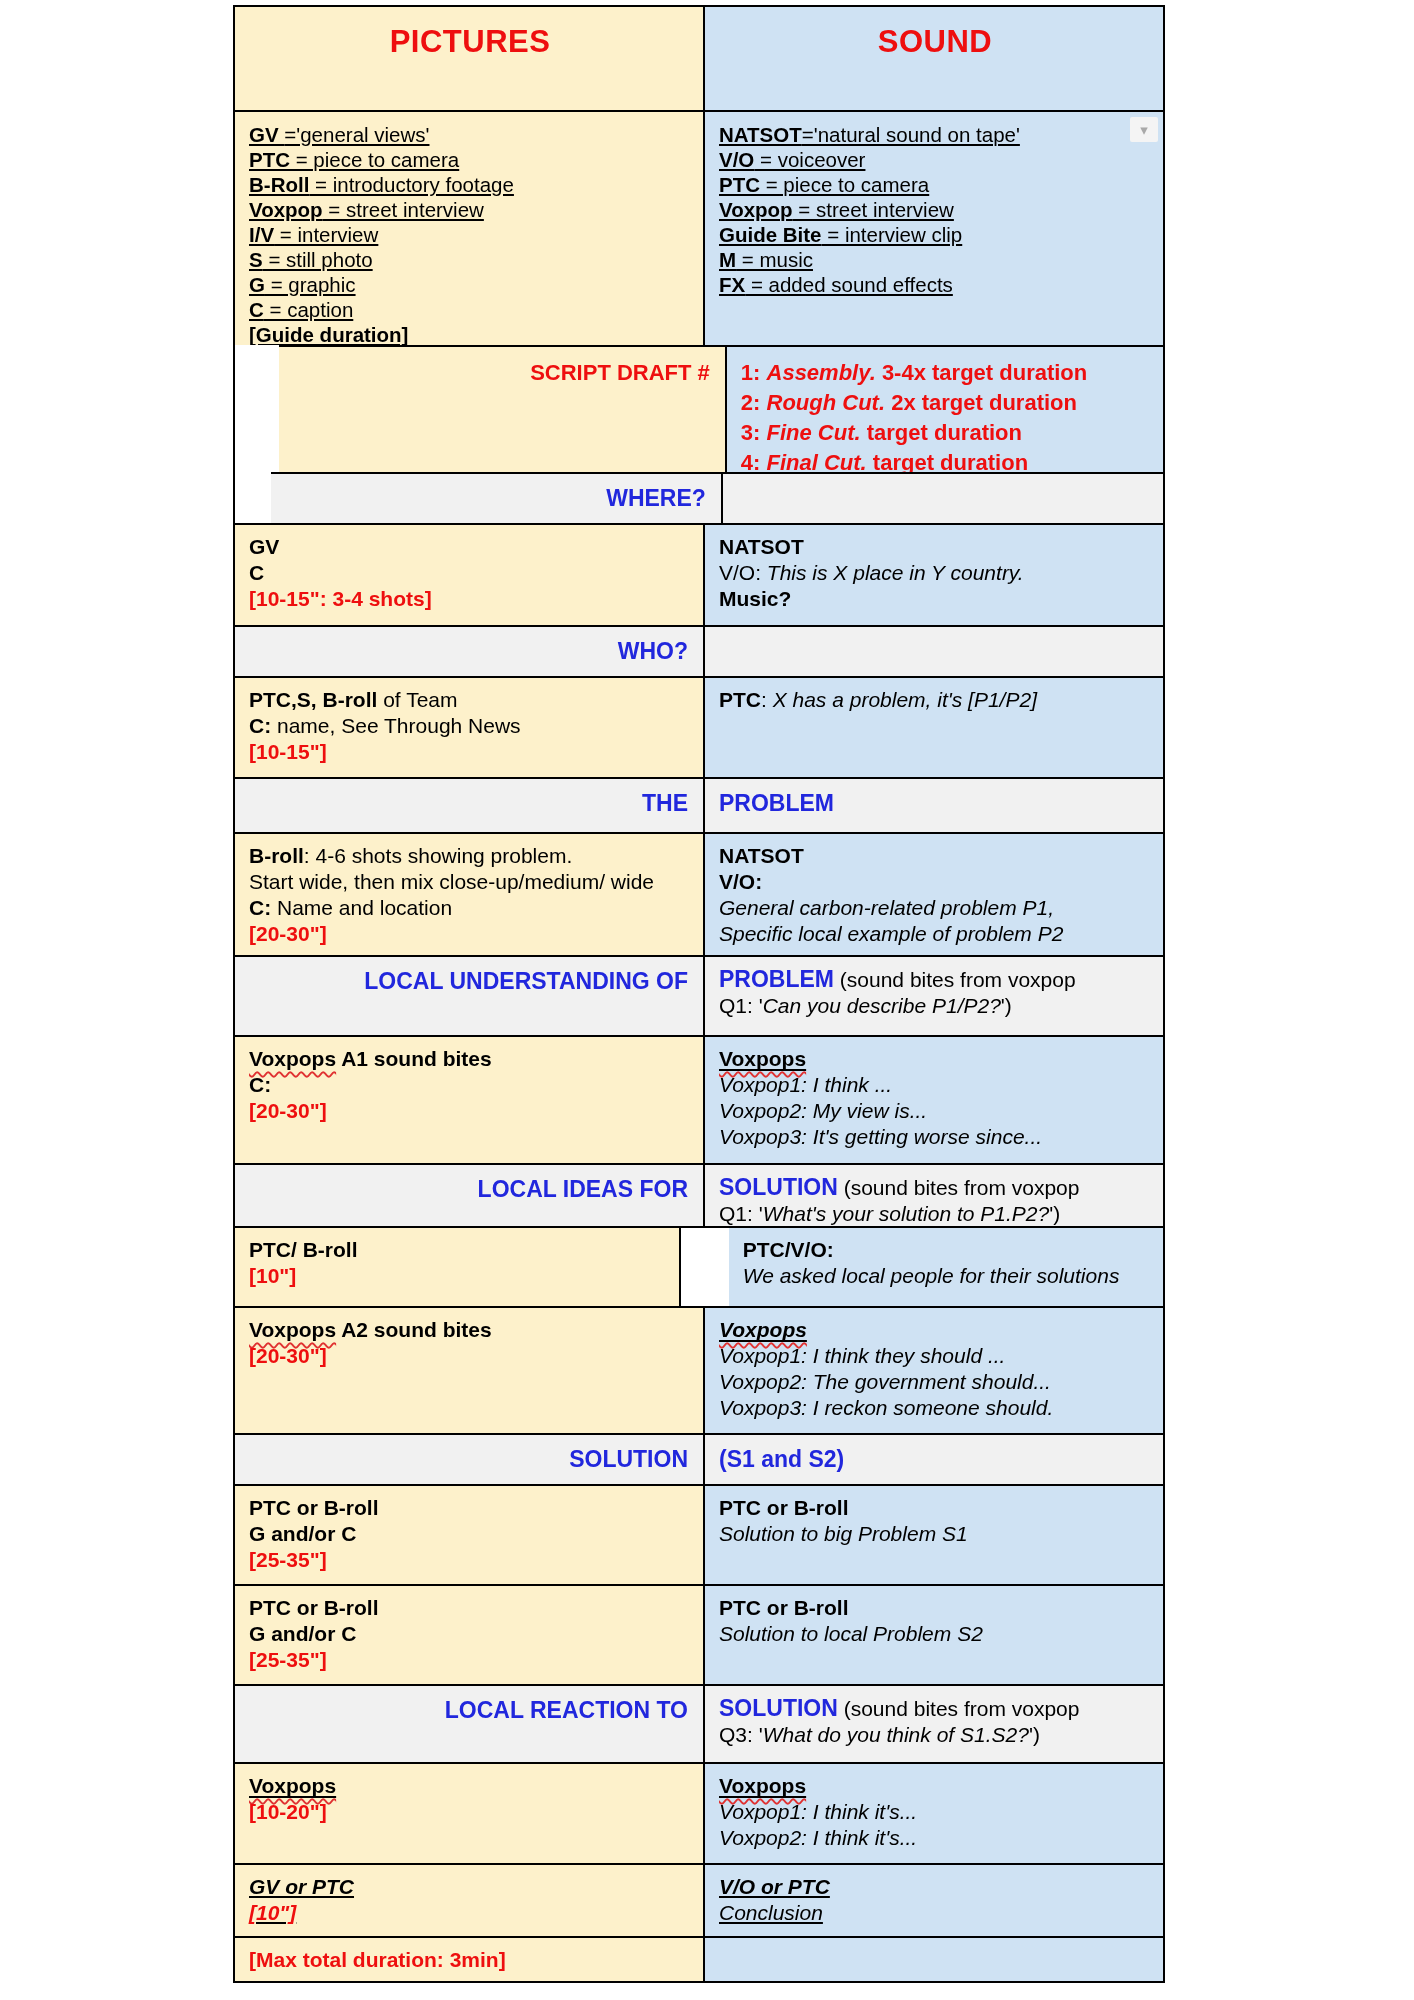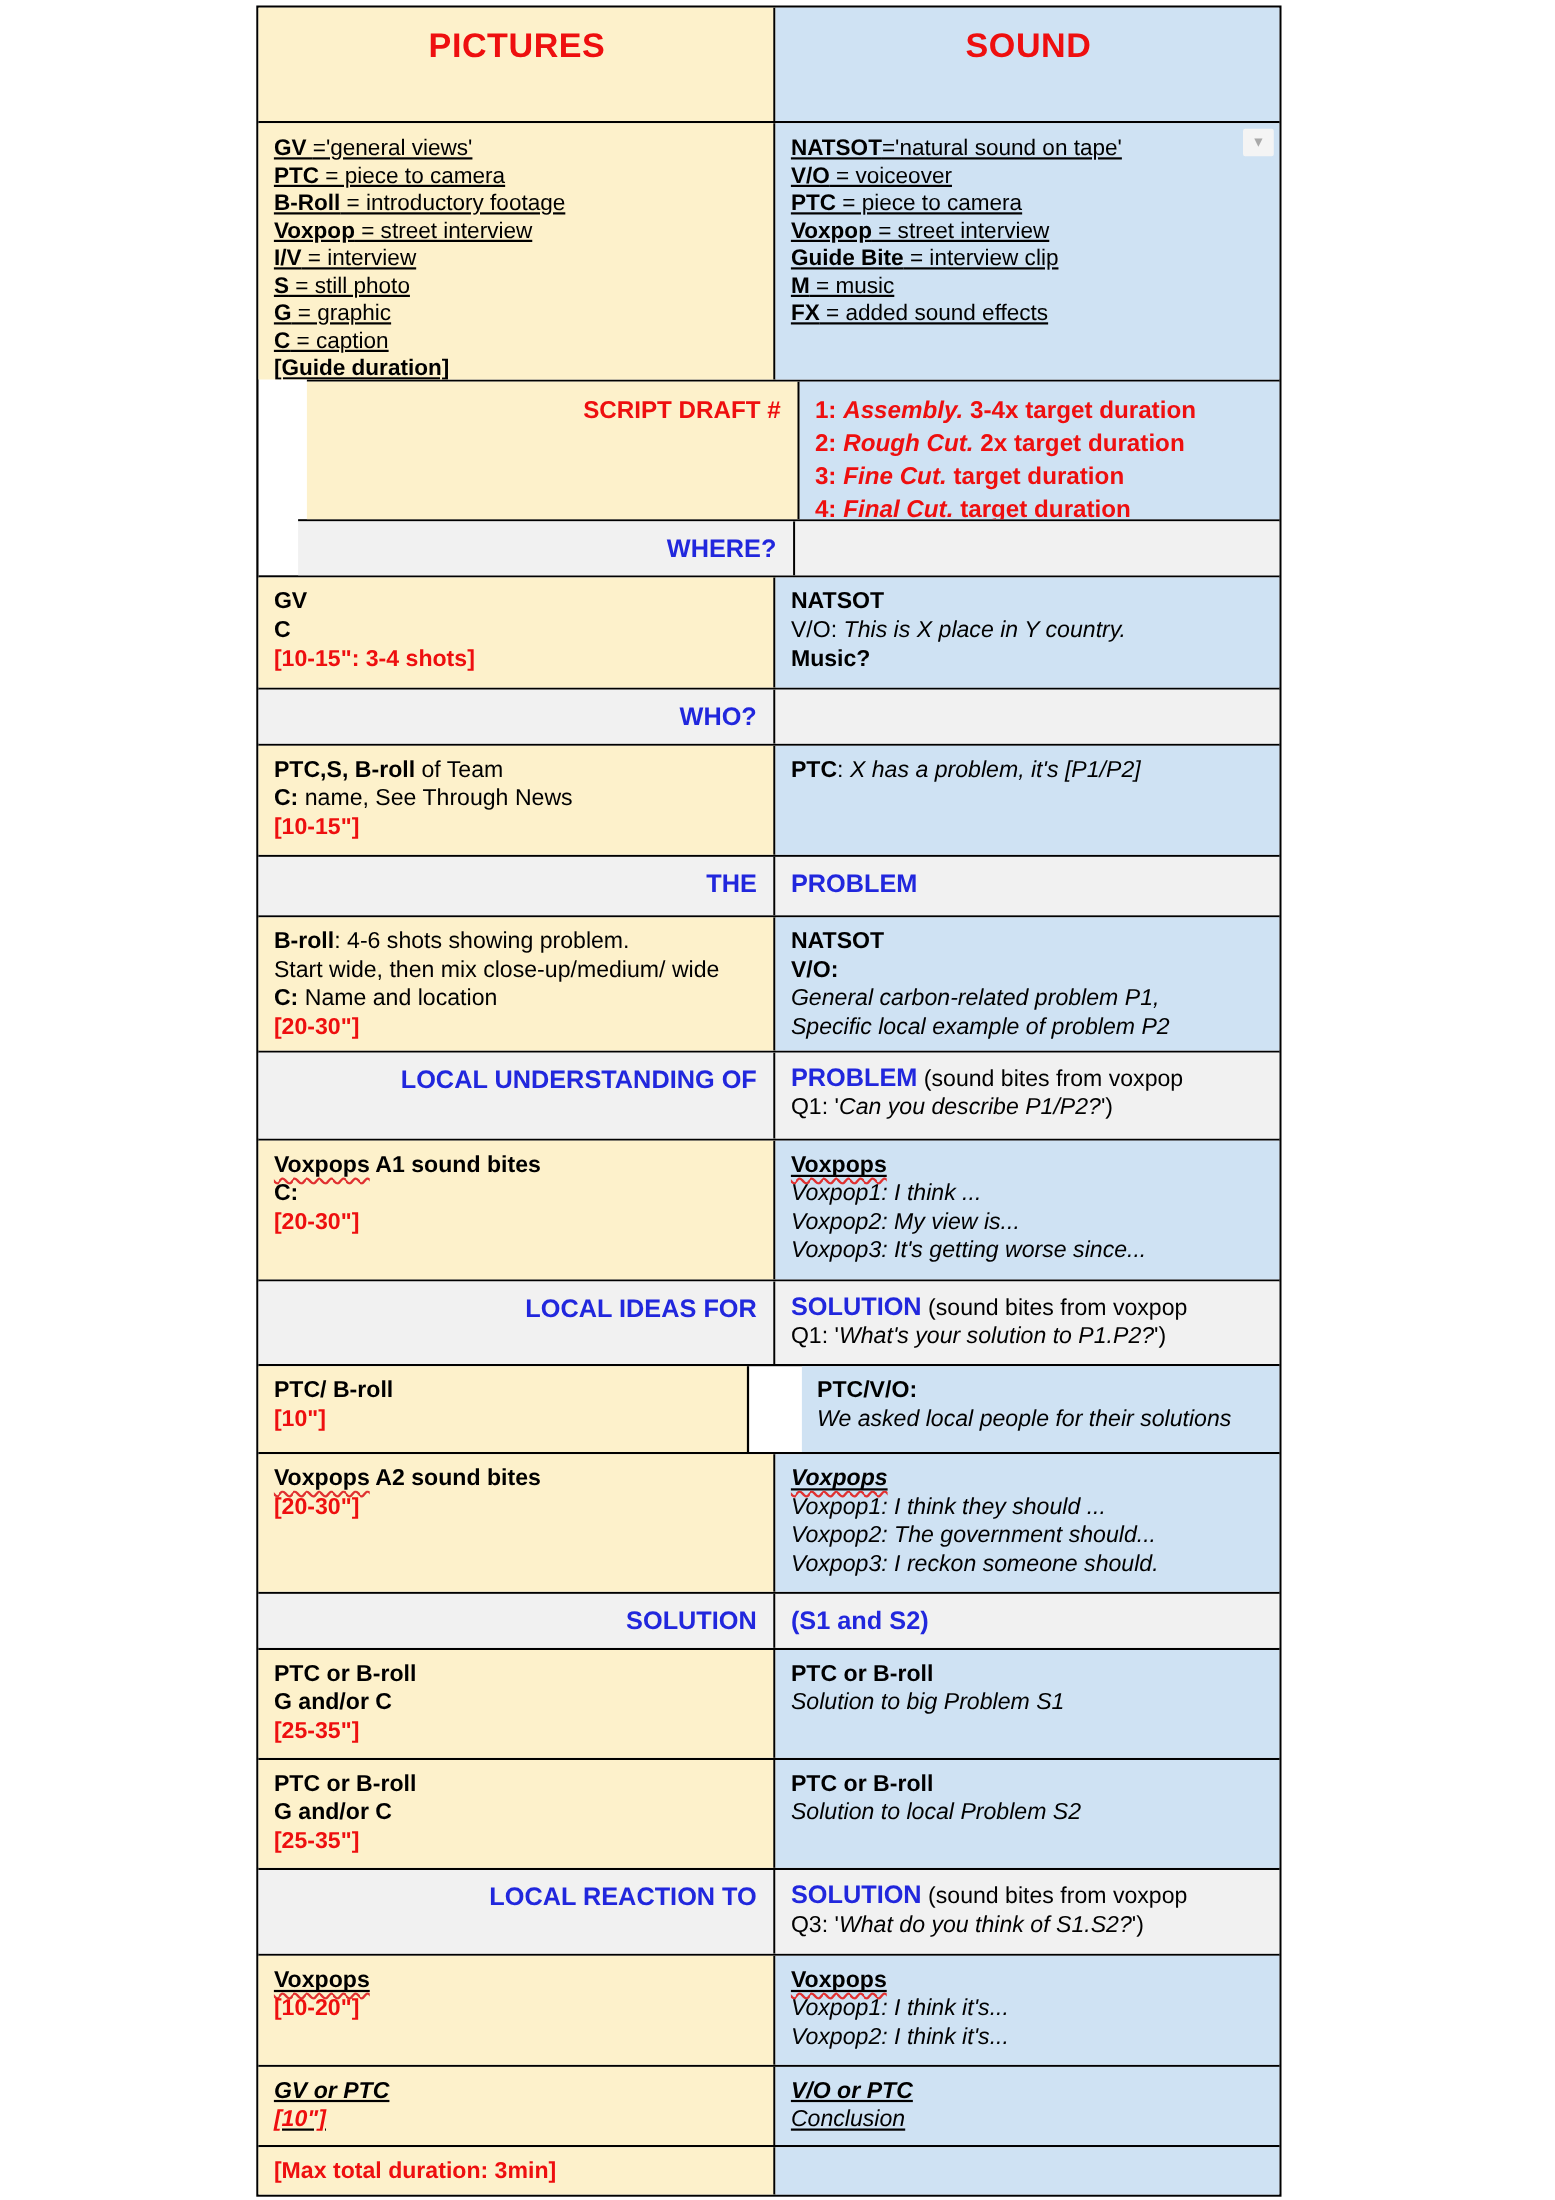--- a/index.html
+++ b/index.html
@@ -161,21 +161,21 @@
         <div class="line"><span class="b">C:</span></div>
         <div class="line"><span class="red b">[20-30"]</span></div>
       </div>
       <div class="cell R bg-blue">
         <div class="line"><span class="b u"><span class="wavy">Voxpops</span></span></div>
         <div class="line"><span class="i">Voxpop1: I think ...</span></div>
         <div class="line"><span class="i">Voxpop2: My view is...</span></div>
         <div class="line"><span class="i">Voxpop3: It's getting worse since...</span></div>
       </div>
     </div>
-    <div class="row" style="height: 77px; justify-content: center;">
+    <div class="row" style="height: 63px; justify-content: center;">
       <div class="cell L bg-gray cls-sec al-right">
         <div class="line"><span class="blue b">LOCAL IDEAS FOR</span></div>
       </div>
       <div class="cell R bg-gray">
         <div class="line"><span class="blue b sec">SOLUTION</span><span class=""> (sound bites from voxpop</span></div>
         <div class="line"><span class="">Q1: '</span><span class="i">What's your solution to P1.P2?</span><span class="">')</span></div>
       </div>
     </div>
     <div class="row" style="height: 80px; gap: 48px;">
       <div class="cell L bg-cream">

